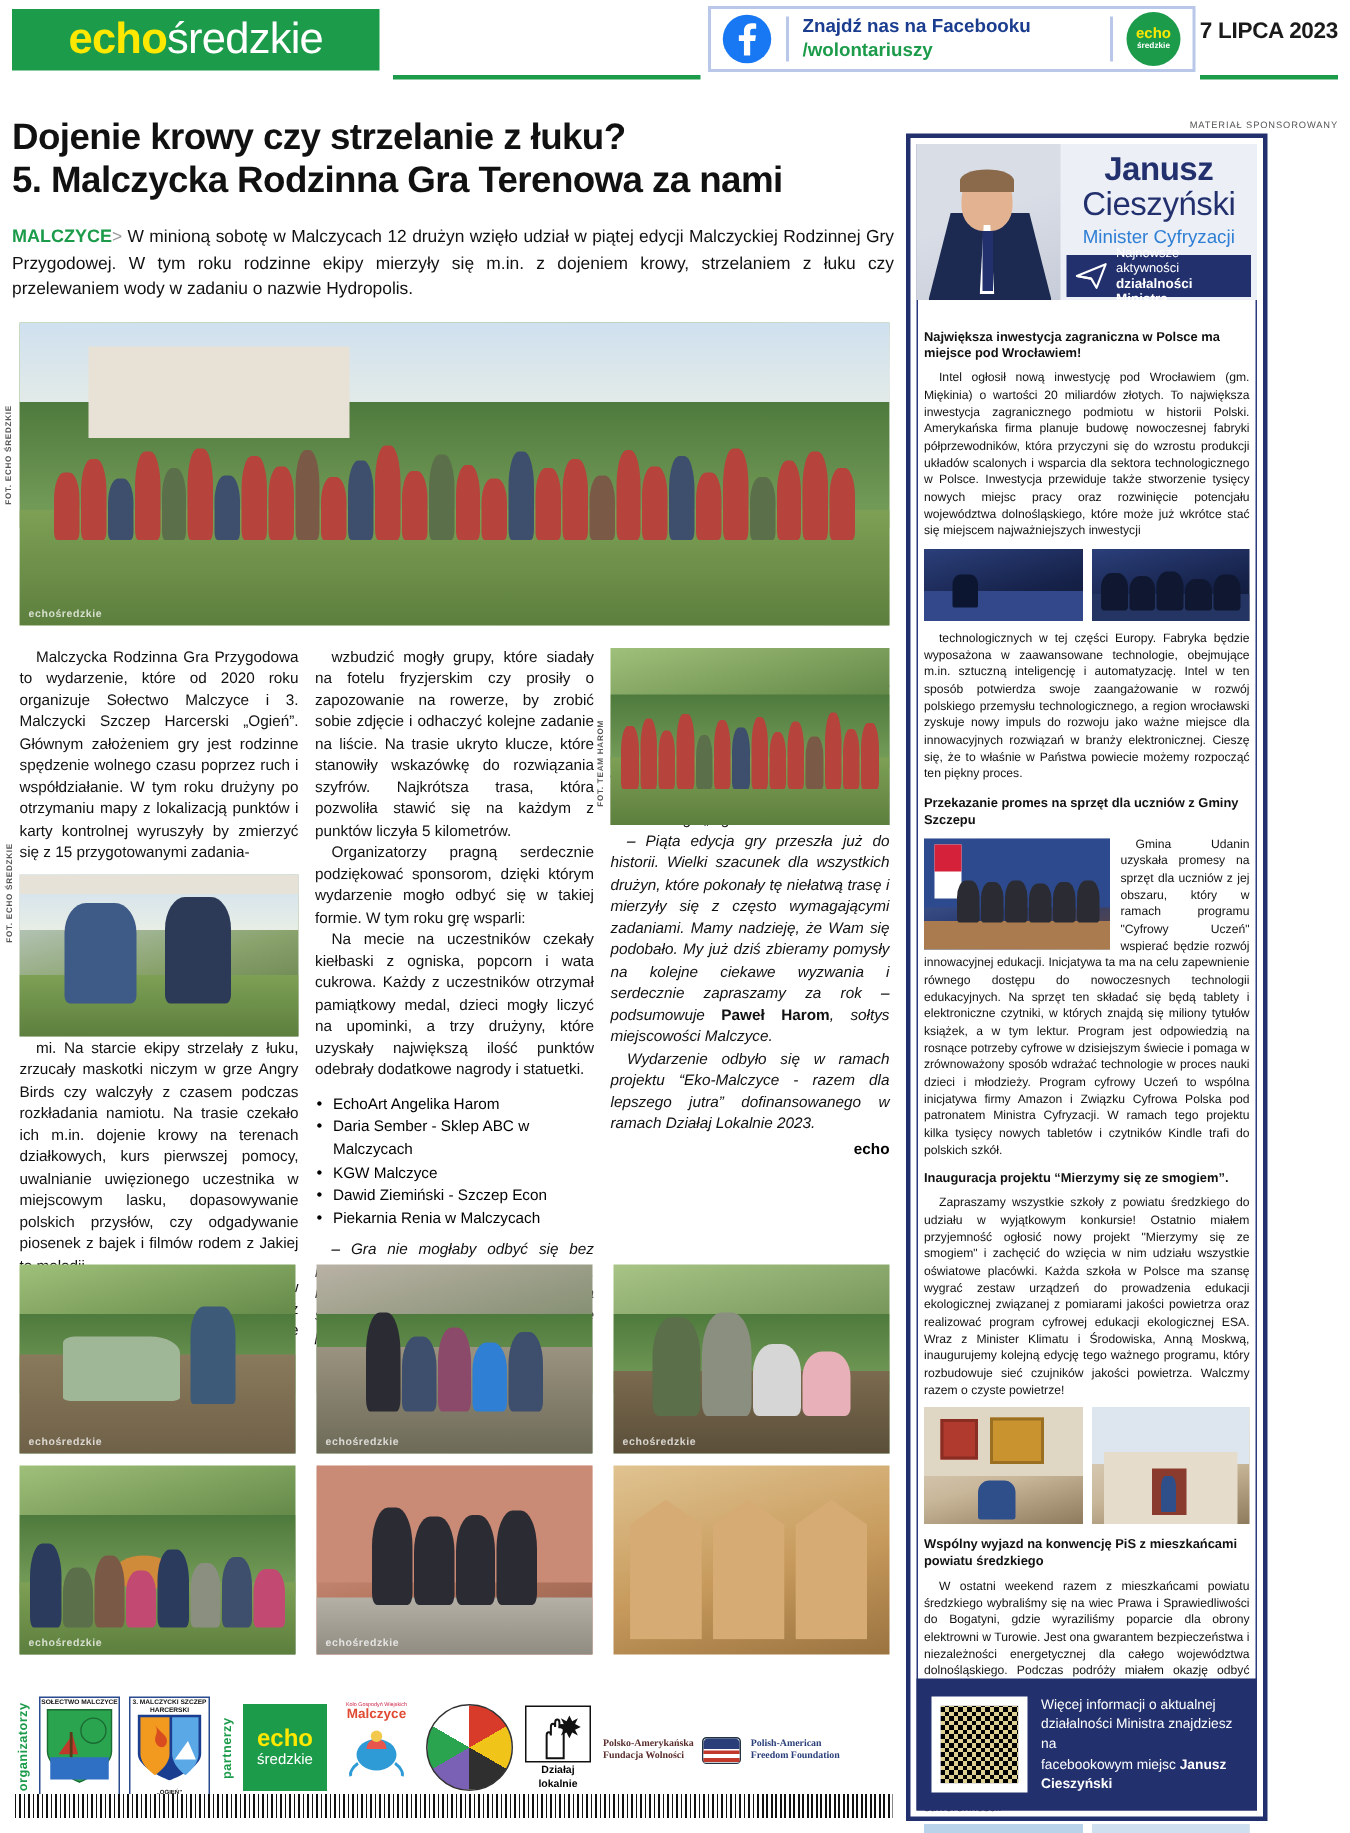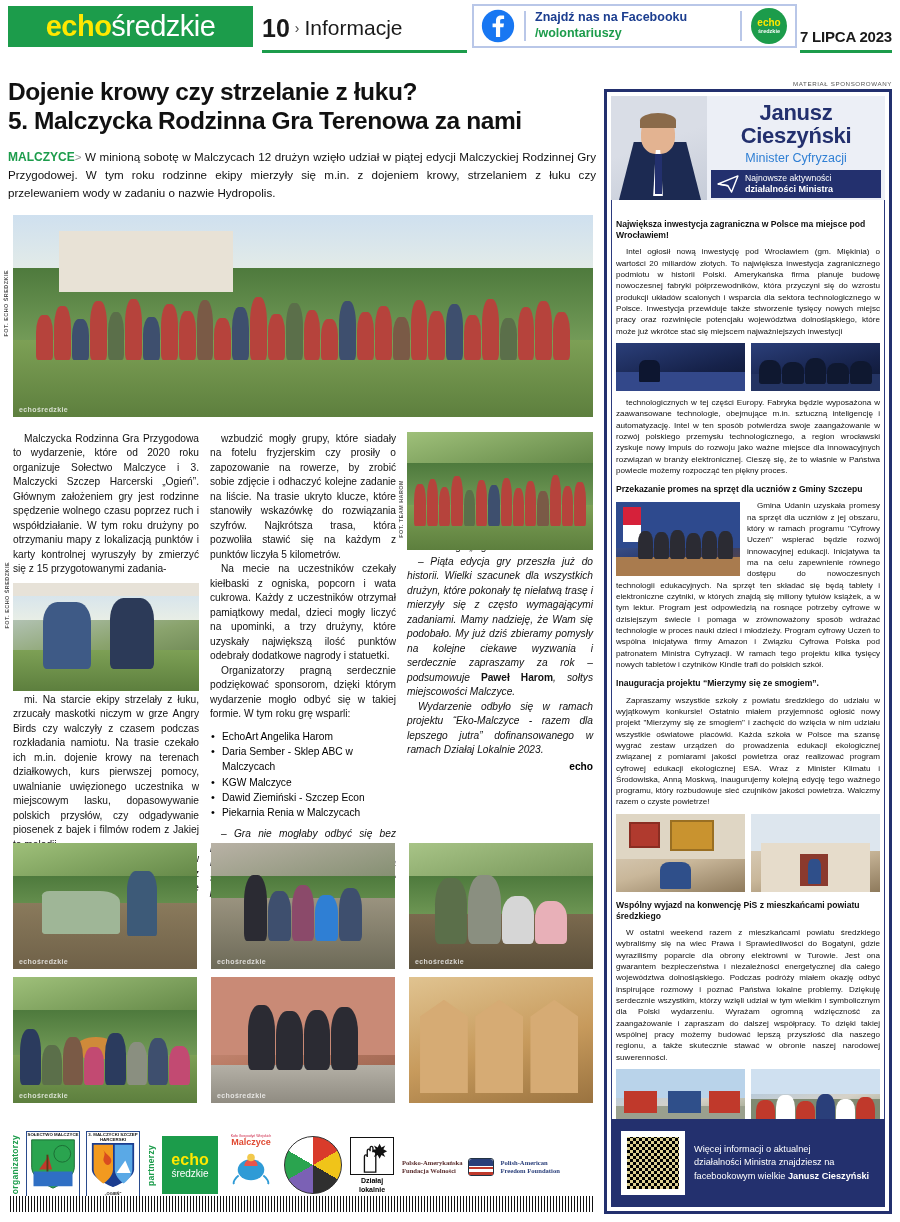--- a/index.html
+++ b/index.html
@@ -38,21 +38,21 @@
   .fb-l1 { font-size:12.5px; font-weight:700; color:#1b3d8f; line-height:1.25; }
   .fb-l2 { font-size:12.5px; font-weight:700; color:#1c9c4b; line-height:1.25; }
   .fb-badge {
     width:36px; height:36px; border-radius:50%; background:#1c9c4b; margin-right:8px;
     display:flex; flex-direction:column; align-items:center; justify-content:center;
     color:#ffe800; flex:0 0 auto;
   }
   .fb-badge .b1 { font-size:10px; font-weight:700; line-height:1; }
   .fb-badge .b2 { font-size:5.5px; font-weight:700; color:#fff; line-height:1; margin-top:1px;}
   .issue-date {
-    position:absolute; right:8px; top:28px; font-size:15px; font-weight:700; color:#1a1a1a;
+    position:absolute; right:8px; top:12px; font-size:15px; font-weight:700; color:#1a1a1a;
     letter-spacing:-0.2px;
   }
 
   
   .article { position:absolute; left:8px; top:78px; width:588px; }
   .headline {
     font-size:24.5px; font-weight:700; color:#111; line-height:1.17; letter-spacing:-0.4px;
   }
   .lead { margin-top:13px; font-size:11.6px; line-height:1.5; color:#111; text-align:justify; }
   .lead-place { color:#1c9c4b; font-weight:700; font-size:12px; }
@@ -131,37 +131,37 @@
   .arfp .sub .s1 { font-size:6.6px; font-weight:700; color:#5a2d2d; line-height:1.15; font-family:"Liberation Serif",serif; }
   .arfp .sub .s2 { font-size:6.6px; font-weight:700; color:#2a3f7a; line-height:1.15; font-family:"Liberation Serif",serif; }
   .e-mark { width:34px; height:34px; border:4px solid #d9a21b; flex:0 0 auto; position:relative; }
   .flagdot { width:26px; height:18px; background:#fff; border:1px solid #234; position:relative; flex:0 0 auto; border-radius:3px;}
   .barcode { position:absolute; left:10px; top:1196px; width:585px; height:16px;
              background:repeating-linear-gradient(90deg,#111 0 1px,#fff 1px 3px); }
 
   
   .sponsored-label { position:absolute; right:8px; top:80px; font-size:6.2px; color:#555; letter-spacing:0.6px; }
   .adcol {
-    position:absolute; left:604px; top:89px; width:288px; height:1125px;
+    position:absolute; left:604px; top:89px; width:241px; height:1125px;
     border:3px solid #23306e; background:#fff;
   }
   .ad-inner { position:absolute; left:4px; top:4px; right:4px; bottom:4px; border:1px solid #2b3a7d; }
   .ad-hero { position:relative; height:104px; margin:4px; background:#eceff6; overflow:hidden; }
   .ad-hero .photoman { position:absolute; left:0; top:0; width:96px; height:104px;
      background:linear-gradient(160deg,#d9dde6 0 45%,#c6ccd8 100%); }
   .ad-hero .suit { position:absolute; left:8px; bottom:0; width:82px; height:58px; background:#1c2a52;
      clip-path:polygon(18% 0,82% 0,100% 100%,0 100%); }
   .ad-hero .head { position:absolute; left:30px; bottom:46px; width:34px; height:40px; border-radius:48% 48% 42% 42%; background:#e3b391; }
   .ad-hero .hair { position:absolute; left:29px; bottom:72px; width:36px; height:15px; border-radius:50% 50% 0 0; background:#8a6a4a; }
   .ad-hero .shirt { position:absolute; left:36px; bottom:4px; width:22px; height:46px; background:#fff;
      clip-path:polygon(40% 0,60% 0,72% 100%,28% 100%); }
   .ad-hero .tie { position:absolute; left:44px; bottom:6px; width:7px; height:40px; background:#23306e; }
   .ad-name { position:absolute; left:100px; right:4px; top:6px; text-align:center; }
   .ad-name .n1 { font-size:22px; font-weight:700; color:#23306e; line-height:1.0; letter-spacing:-0.3px; }
-  .ad-name .n2 { font-size:22px; font-weight:700; color:#23306e; line-height:1.05; letter-spacing:-0.3px; }
+  .ad-name .n2 { font-size:22px; font-weight:400; color:#23306e; line-height:1.05; letter-spacing:-0.3px; }
   .ad-name .role { font-size:12.5px; color:#2f7fd4; margin-top:4px; }
   .ad-strip { position:absolute; left:100px; right:4px; bottom:2px; height:28px; background:#23306e;
      display:flex; align-items:center; gap:6px; padding:0 6px; }
   .ad-strip .txt { color:#fff; font-size:8.6px; line-height:1.2; }
   .ad-strip .txt b { font-size:9px; }
   .ad-body { padding:7px 9px 0 9px; }
   .ad-h { font-size:8.6px; font-weight:700; color:#111; line-height:1.3; margin:8px 0 5px 0; }
   .ad-p { font-size:8.1px; line-height:1.40; color:#111; text-align:justify; text-indent:10px; }
   .ad-photos { display:flex; gap:6px; margin:6px 0 0 0; }
   .ad-photos .p { height:48px; flex:1 1 0; }
@@ -195,25 +195,20 @@
 
 <div class="page">
 
   <div class="masthead">
     <div class="logo-box">
       <span class="logo-text">
         <span class="logo-echo">echo</span><span class="logo-sredzkie">średzkie</span>
       </span>
     </div>
 
-    <div class="pagenum-wrap">
-      <span class="pagenum">10</span>
-      <span class="pagechev">›</span>
-      <span class="pagesect">Informacje</span>
-    </div>
     <div class="rule-green" style="left:262px; top:50px; width:205px;"></div>
 
     <div class="fb-box">
       <svg class="fb-icon" viewBox="0 0 40 40">
         <circle cx="20" cy="20" r="19" fill="#1877f2"></circle>
         <path d="M22.5 33V21.5h3.9l.6-4.5h-4.5v-2.9c0-1.3.4-2.2 2.3-2.2h2.4V7.9c-.4-.1-1.9-.2-3.6-.2-3.6 0-6 2.2-6 6.2V17h-4v4.5h4V33z" fill="#fff"></path>
       </svg>
       <div class="fb-sep"></div>
       <div class="fb-lines">
         <div class="fb-l1">Znajdź nas na Facebooku</div>
@@ -298,22 +293,22 @@
       <div class="bodytext" style="margin-top:8px;">
         <p>mi. Na starcie ekipy strzelały z łuku, zrzucały maskotki niczym w grze Angry Birds czy walczyły z czasem podczas rozkładania namiotu. Na trasie czekało ich m.in. dojenie krowy na terenach działkowych, kurs pierwszej pomocy, uwalnianie uwięzionego uczestnika w miejscowym lasku, dopasowywanie polskich przysłów, czy odgadywanie piosenek z bajek i filmów rodem z Jakiej to melodii.</p>
         <p>Oprócz przygotowanych punktów kontrolnych na uczestników czekały też zadania dodatkowe. Zaskoczenie mieszkańców</p>
       </div>
       <span class="credit-v" style="left:-9px; top:130px;">FOT. ECHO ŚREDZKIE</span>
     </div>
 
     <div class="col c2">
       <div class="bodytext">
         <p>wzbudzić mogły grupy, które siadały na fotelu fryzjerskim czy prosiły o zapozowanie na rowerze, by zrobić sobie zdjęcie i odhaczyć kolejne zadanie na liście. Na trasie ukryto klucze, które stanowiły wskazówkę do rozwiązania szyfrów. Najkrótsza trasa, która pozwoliła stawić się na każdym z punktów liczyła 5 kilometrów.</p>
+        <p>Organizatorzy pragną serdecznie podziękować sponsorom, dzięki którym wydarzenie mogło odbyć się w takiej formie. W tym roku grę wsparli:</p>
         <p>Na mecie na uczestników czekały kiełbaski z ogniska, popcorn i wata cukrowa. Każdy z uczestników otrzymał pamiątkowy medal, dzieci mogły liczyć na upominki, a trzy drużyny, które uzyskały największą ilość punktów odebrały dodatkowe nagrody i statuetki.</p>
-        <p>Organizatorzy pragną serdecznie podziękować sponsorom, dzięki którym wydarzenie mogło odbyć się w takiej formie. W tym roku grę wsparli:</p>
       </div>
       <ul class="sponsors">
         <li>EchoArt Angelika Harom</li>
         <li>Daria Sember - Sklep ABC w Malczycach</li>
         <li>KGW Malczyce</li>
         <li>Dawid Ziemiński - Szczep Econ</li>
         <li>Piekarnia Renia w Malczycach</li>
       </ul>
       <div class="bodytext italic">
         <p>– Gra nie mogłaby odbyć się bez nieocenionej pomocy wolontariuszy, którzy wytrwale czekali na Was na swoich punktach. Jeszcze raz wielkie podziękowania</p>
@@ -643,18 +638,18 @@
       </div>
     </div>
 
     <div class="ad-footer">
       <div class="qr-wrap">
         <div class="qr"></div>
       </div>
       <div class="ftxt">
         <div>Więcej informacji o aktualnej</div>
         <div>działalności Ministra znajdziesz na</div>
-        <div><span>facebookowym wielkie </span><b>Janusz Cieszyński</b></div>
+        <div><span>facebookowym miejsc </span><b>Janusz Cieszyński</b></div>
       </div>
     </div>
   </div>
 
 </div>
 
 </body></html>

